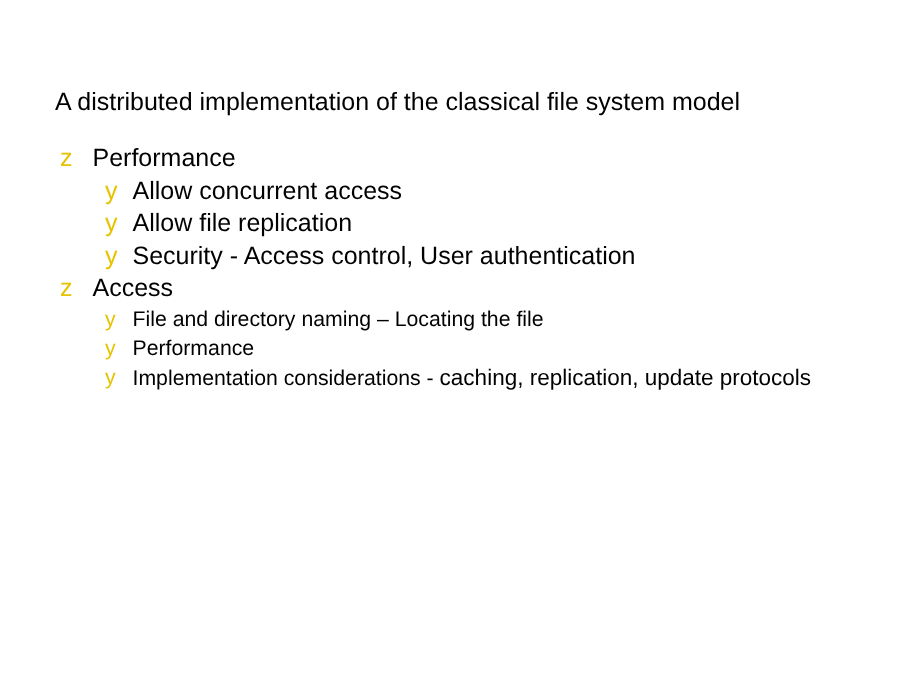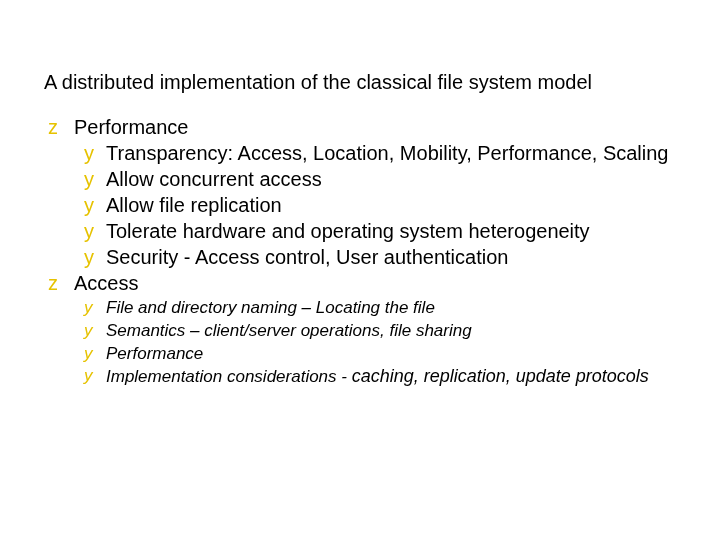--- a/index.html
+++ b/index.html
@@ -57,49 +57,45 @@
   .lvl2 > li::before {
     content: "y";
     position: absolute;
     left: 10px;
     top: 0;
     color: #e6c200;
   }
   .lvl2.small > li {
     font-size: 17px;
     line-height: 1.28;
-    font-style: italic;
   }
   .after-dash {
     font-size: 18px;
   }
 </style>
 </head>
 <body>
 
 <div class="slide">
 
   <p class="intro">A distributed implementation of the classical file system model</p>
 
   <ul class="bulleted lvl1">
     <li>
       <span>Performance</span>
       <ul class="bulleted lvl2">
-        <li>Transparency: Access, Location, Mobility, Performance, Scaling</li>
         <li>Allow concurrent access</li>
         <li>Allow file replication</li>
-        <li>Tolerate hardware and operating system heterogeneity</li>
         <li>Security - Access control,  User authentication</li>
       </ul>
     </li>
     <li>
       <span>Access</span>
       <ul class="bulleted lvl2 small">
         <li>File and directory naming – Locating the file</li>
-        <li>Semantics – client/server operations,  file sharing</li>
         <li>Performance</li>
         <li>
           <span>Implementation considerations - </span><span class="after-dash">caching, replication, update protocols</span>
         </li>
       </ul>
     </li>
   </ul>
 </div>
 
 </body></html>

